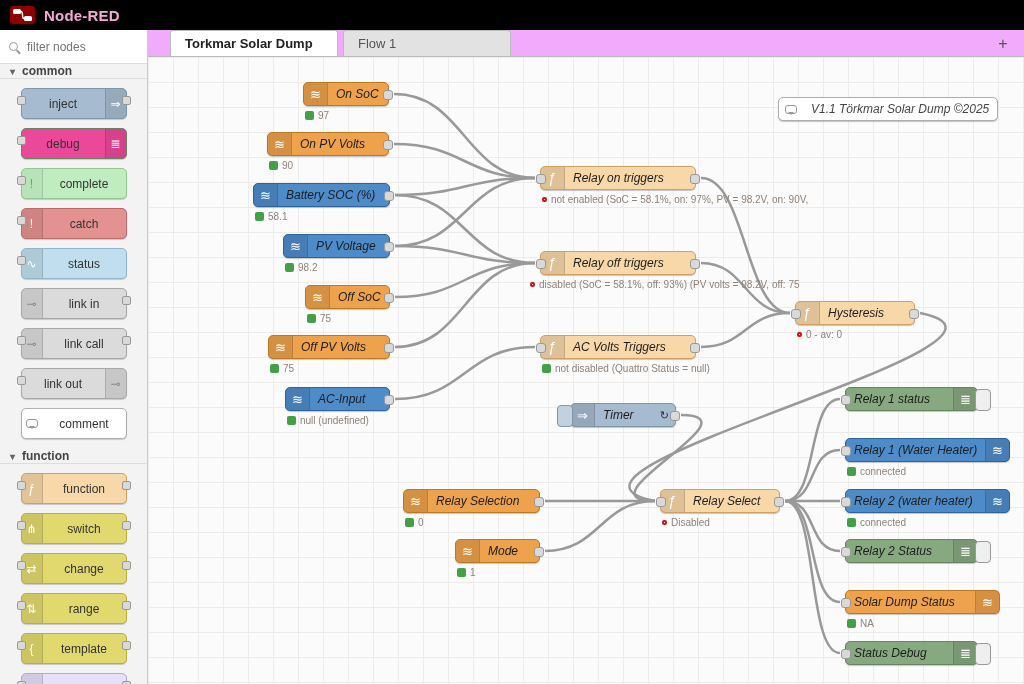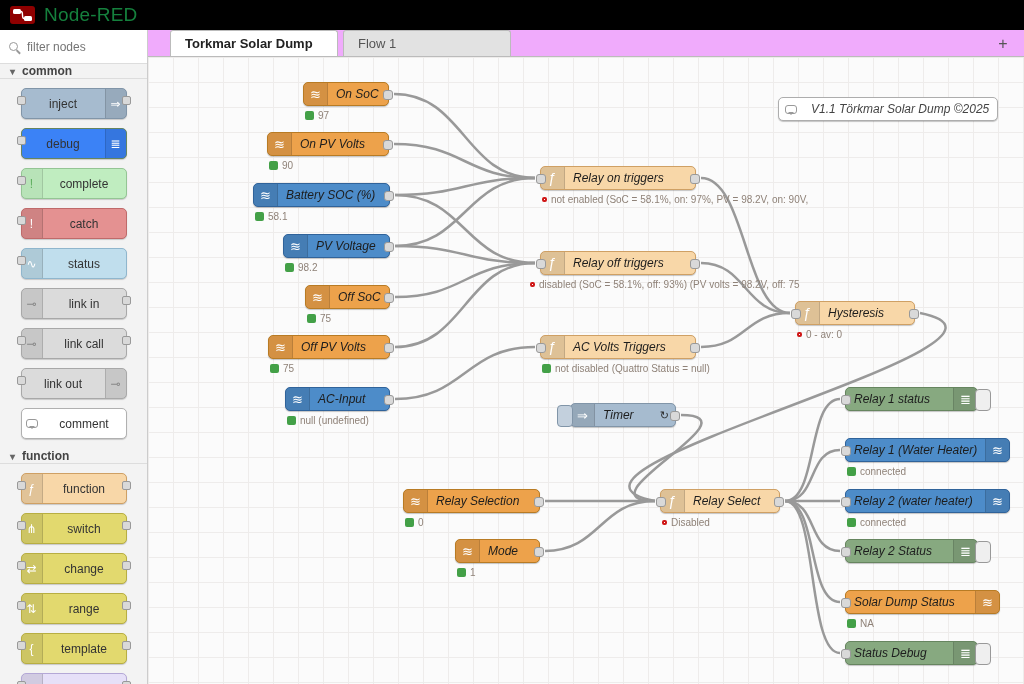--- a/index.html
+++ b/index.html
@@ -4,21 +4,21 @@
 <style>
   * { box-sizing: border-box; }
   html,body { margin:0; padding:0; }
   body {
     width:1024px; height:684px; overflow:hidden;
     font-family:"Liberation Sans", sans-serif;
     background:#fff; user-select:none;
   }
   
   .header { height:30px; background:#000; display:flex; align-items:center; padding:0 10px; gap:8px; }
-  .header .title { color:#15803d; font-size:19px; letter-spacing:0.2px; }
+  .header .title { color:#f9a8d4; font-size:15px; letter-spacing:0.2px;font-weight:bold; }
   
   .content { display:flex; height:654px; }
   
   .palette { width:148px; background:#f3f3f3; border-right:1px solid #ccc; overflow:hidden; display:flex; flex-direction:column; }
   .search { background:#fff; border-bottom:1px solid #ddd; height:34px; display:flex; align-items:center; gap:7px; padding:12px 9px; }
   .mag { width:9px; height:9px; border:1.5px solid #999; border-radius:50%; position:relative; flex:none; }
   .mag::after { content:""; position:absolute; width:5px; height:1.5px; background:#999; transform:rotate(45deg); right:-4px; bottom:-2px; }
   .search input { border:none; outline:none; background:transparent; font-size:12px; color:#777; width:100%; font-family:inherit; }
   .pal-header { height:29px; display:flex; align-items:center; gap:7px; padding:0 10px; font-size:12px; font-weight:bold; color:#444;
     background:#f3f3f3; border-bottom:1px solid #ddd; cursor:pointer; }
@@ -29,21 +29,21 @@
   .pal-node .plabel { flex:1; text-align:center; padding:0 4px; white-space:nowrap; overflow:hidden; }
   .picon { width:21px; align-self:stretch; display:flex; align-items:center; justify-content:center; color:#fff; font-size:12px;
     background:rgba(0,0,0,0.09); flex:none; }
   .picon.pl { border-right:1px solid rgba(0,0,0,0.13); border-radius:4px 0 0 4px; }
   .picon.pr { border-left:1px solid rgba(0,0,0,0.13); border-radius:0 4px 4px 0; }
   .picon.plain { background:transparent; border-right:none; color:#999; }
   .pport { position:absolute; width:9px; height:9px; background:#d9d9d9; border:1px solid #999; border-radius:2px; top:7px; }
   .pport.l { left:-5px; } .pport.r { right:-5px; }
   
   .c-inject   { background:#a6bbcf; border-color:#8195a8; }
-  .c-debug    { background:#3b82f6; border-color:#66855f; }
+  .c-debug    { background:#ec4899; border-color:#66855f; }
   .c-complete { background:#c0edc0; border-color:#94c594; }
   .c-catch    { background:#e49191; border-color:#bf6a6a; }
   .c-status   { background:#c0deed; border-color:#8fb6cd; }
   .c-link     { background:#dbdbdb; border-color:#a8a8a8; }
   .c-comment  { background:#ffffff; border-color:#b0b0b0; }
   .c-func     { background:#f8d7a8; border-color:#cfa064; }
   .c-yellow   { background:#e2d96e; border-color:#b8ae42; }
   .c-lav      { background:#e6e0f8; border-color:#b4a8d6; }
   
   .main { flex:1; display:flex; flex-direction:column; min-width:0; }

